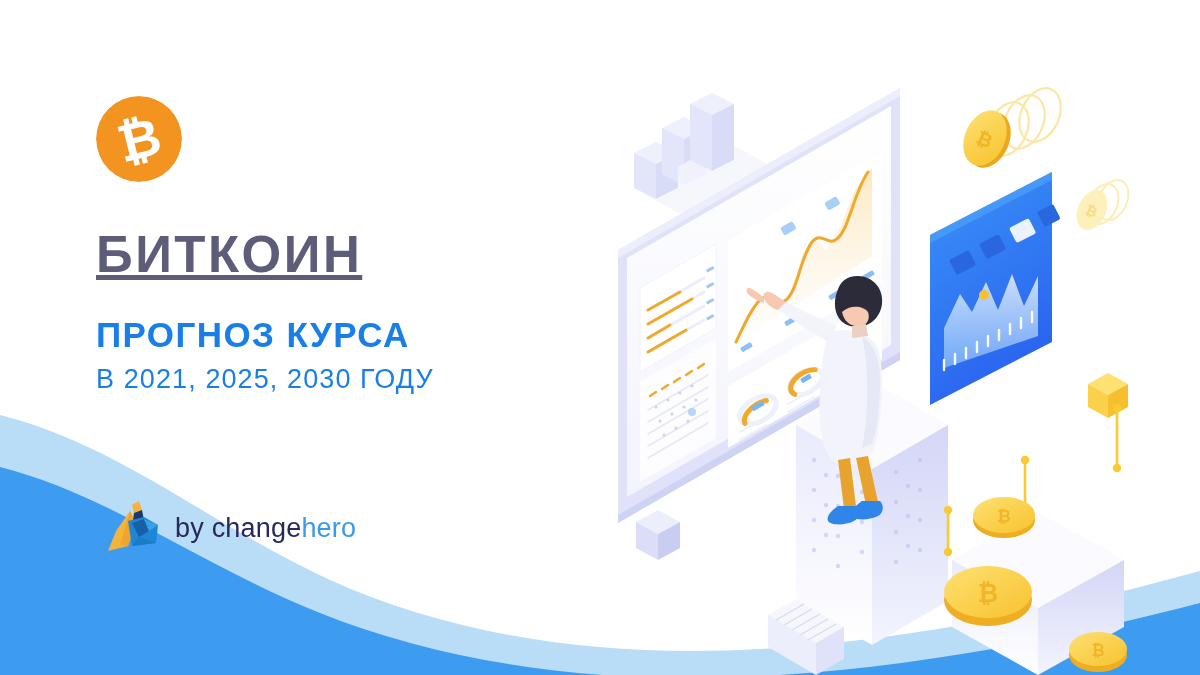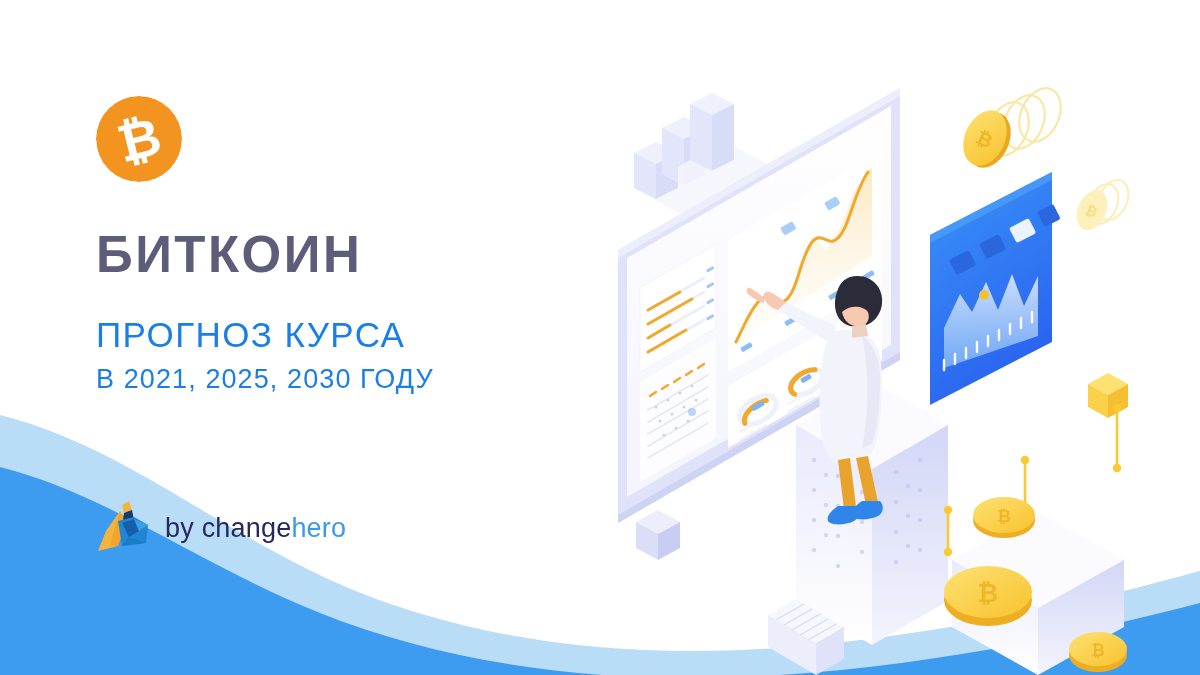--- a/index.html
+++ b/index.html
@@ -42,44 +42,45 @@
     display: block;
   }
   .title-main {
     margin-top: 46px;
     font-size: 51px;
     font-weight: bold;
     letter-spacing: 2.5px;
     color: #5d5d7a;
     line-height: 1.05;
     white-space: nowrap;
+    text-decoration: underline;
   }
   .title-sub {
     margin-top: 34px;
     font-size: 35px;
-    font-weight: normal;
+    font-weight: bold;
     letter-spacing: 1.4px;
     color: #1a7ee8;
     line-height: 1.1;
     white-space: nowrap;
   }
   .title-sub2 {
     margin-top: 11px;
     font-size: 27px;
     font-weight: normal;
     letter-spacing: 1.1px;
     color: #1a7ee8;
     line-height: 1.1;
     white-space: nowrap;
   }
 
   
   .brand {
     position: absolute;
-    left: 96px;
+    left: 106px;
     top: 501px;
     display: flex;
     align-items: center;
     gap: 11px;
   }
   .brand-word {
     font-size: 27px;
     letter-spacing: 0.2px;
     white-space: nowrap;
   }

